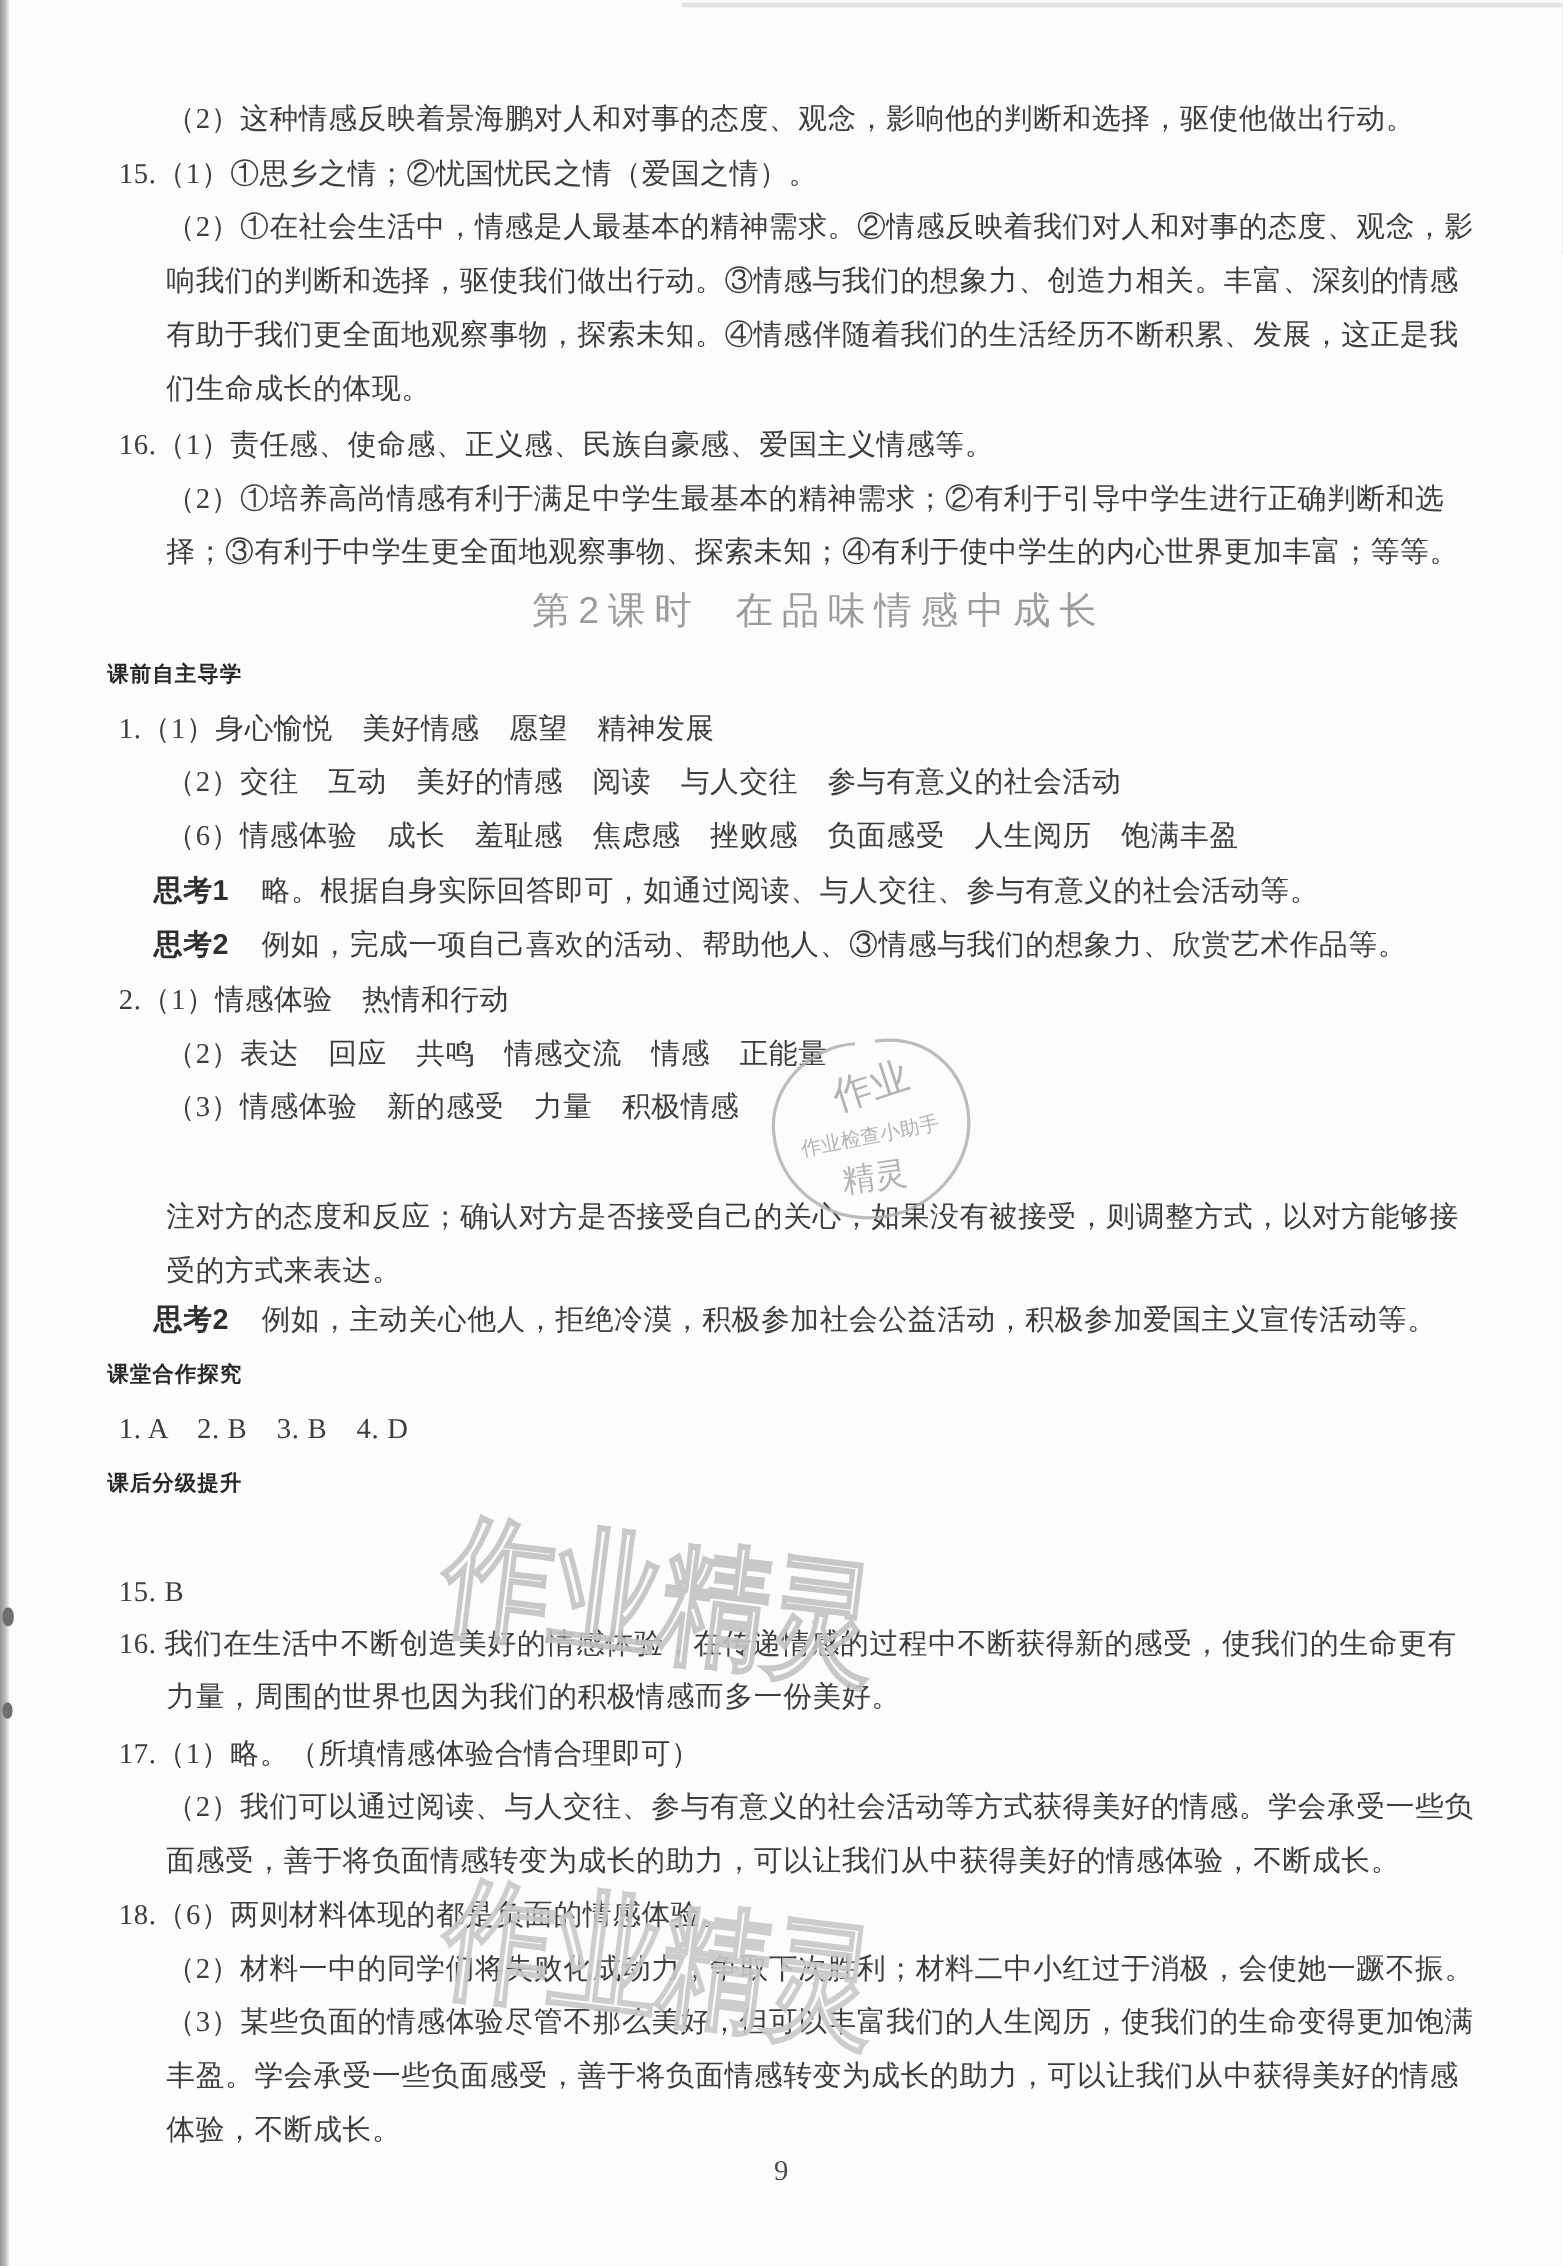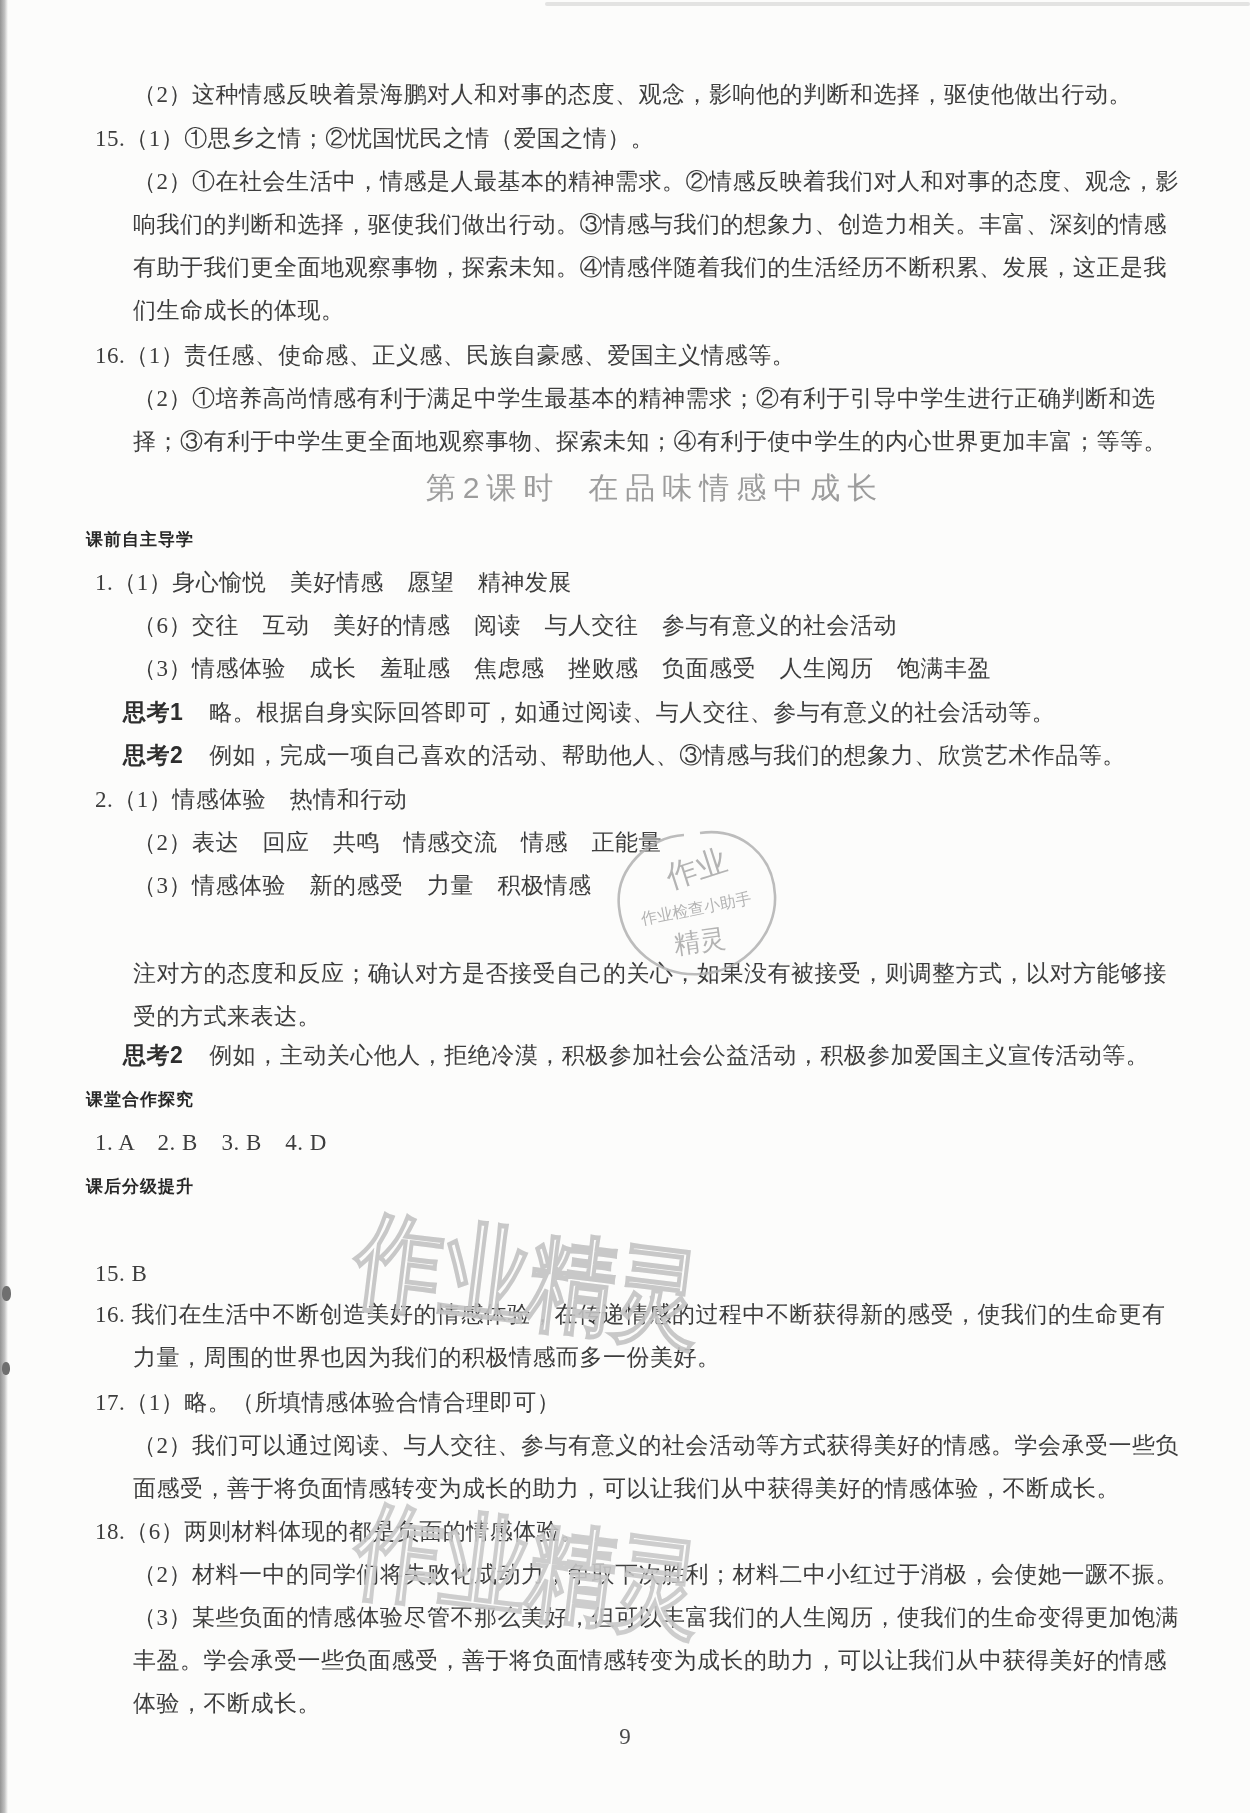--- a/index.html
+++ b/index.html
@@ -51,22 +51,22 @@
   <div class="ln cont" style="top:253px">有助于我们更全面地观察事物，探索未知。④情感伴随着我们的生活经历不断积累、发展，这正是我</div>
   <div class="ln cont" style="top:296px">们生命成长的体现。</div>
   <div class="ln num" style="top:341px">16.（1）责任感、使命感、正义感、民族自豪感、爱国主义情感等。</div>
   <div class="ln sub" style="top:384px">（2）①培养高尚情感有利于满足中学生最基本的精神需求；②有利于引导中学生进行正确判断和选</div>
   <div class="ln cont" style="top:427px">择；③有利于中学生更全面地观察事物、探索未知；④有利于使中学生的内心世界更加丰富；等等。</div>
 
   <div class="lesson"><span>第2课时</span><span class="lesson-gap"></span><span>在品味情感中成长</span></div>
 
   <div class="ln sect" style="top:525px">课前自主导学</div>
   <div class="ln num" style="top:568px">1.（1）身心愉悦　美好情感　愿望　精神发展</div>
-  <div class="ln sub" style="top:611px">（6）交往　互动　美好的情感　阅读　与人交往　参与有意义的社会活动</div>
-  <div class="ln sub" style="top:654px">（3）情感体验　成长　羞耻感　焦虑感　挫败感　负面感受　人生阅历　饱满丰盈</div>
+  <div class="ln sub" style="top:611px">（2）交往　互动　美好的情感　阅读　与人交往　参与有意义的社会活动</div>
+  <div class="ln sub" style="top:654px">（6）情感体验　成长　羞耻感　焦虑感　挫败感　负面感受　人生阅历　饱满丰盈</div>
   <div class="ln think" style="top:697px"><span class="tl">思考1</span><span>略。根据自身实际回答即可，如通过阅读、与人交往、参与有意义的社会活动等。</span></div>
   <div class="ln think" style="top:740px"><span class="tl">思考2</span><span>例如，完成一项自己喜欢的活动、帮助他人、③情感与我们的想象力、欣赏艺术作品等。</span></div>
   <div class="ln num" style="top:785px">2.（1）情感体验　热情和行动</div>
   <div class="ln sub" style="top:828px">（2）表达　回应　共鸣　情感交流　情感　正能量</div>
   <div class="ln sub" style="top:871px">（3）情感体验　新的感受　力量　积极情感</div>
   <div class="ln cont" style="top:959px">注对方的态度和反应；确认对方是否接受自己的关心，如果没有被接受，则调整方式，以对方能够接</div>
   <div class="ln cont" style="top:1002px">受的方式来表达。</div>
   <div class="ln think" style="top:1040px"><span class="tl">思考2</span><span>例如，主动关心他人，拒绝冷漠，积极参加社会公益活动，积极参加爱国主义宣传活动等。</span></div>
   <div class="ln sect" style="top:1085px">课堂合作探究</div>
   <div class="ln num" style="top:1128px">1. A　2. B　3. B　4. D</div>

